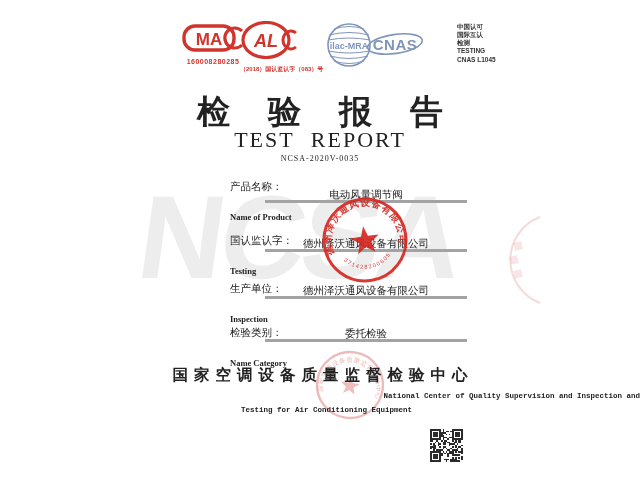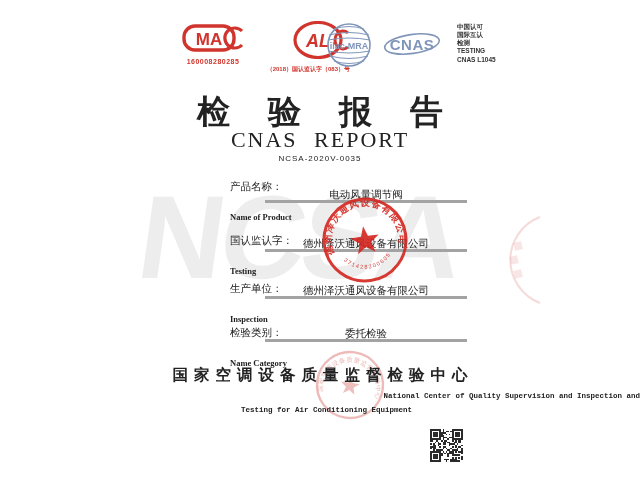--- a/index.html
+++ b/index.html
@@ -7,33 +7,33 @@
         font-family:"Liberation Sans",sans-serif;color:#222;}
   .abs{position:absolute;}
 
   
   .watermark{left:140px;top:178px;font-size:118px;font-weight:700;color:#ededed;
              letter-spacing:-4px;transform:skewX(-8deg);line-height:1;user-select:none;z-index:0;}
 
   
   .cma-wrap{left:170px;top:24px;width:86px;text-align:center;z-index:2;}
   .cma-num{font-size:7px;font-weight:700;color:#d0342c;letter-spacing:.5px;margin-top:2px;}
-  .cal-wrap{left:266px;top:21px;width:84px;text-align:right;z-index:2;}
+  .cal-wrap{left:240px;top:21px;width:84px;text-align:left;z-index:2;}
   .cal-cap{font-size:6px;font-weight:700;color:#d0342c;margin-top:2px;white-space:nowrap;}
   .ilac-wrap{left:326px;top:22px;z-index:2;}
-  .cnas-wrap{left:383px;top:30px;z-index:2;}
+  .cnas-wrap{left:366px;top:30px;z-index:2;}
   .accred{left:457px;top:23px;font-size:6.5px;font-weight:700;color:#333;line-height:1.25;z-index:2;}
 
   
   .title-zh{left:0;right:-38px;top:90px;text-align:center;font-size:33px;font-weight:700;
             letter-spacing:38px;z-index:2;}
   .title-en{left:0;right:0;top:127px;text-align:center;font-size:22px;
             font-family:"Liberation Serif",serif;letter-spacing:2px;word-spacing:9px;z-index:2;}
   .report-no{left:0;right:0;top:154px;text-align:center;font-size:8px;
-             font-family:Liberation Sans, sans-serif;letter-spacing:1px;z-index:2;}
+             font-family:Liberation Serif, serif;letter-spacing:1px;z-index:2;}
 
   
   .flabel{left:230px;z-index:2;}
   .flabel .zh{font-size:10.5px;color:#222;}
   .flabel .en{font-size:8.5px;font-family:"Liberation Serif",serif;color:#222;margin-top:18px;font-weight:bold;}
   .fvalue{left:265px;width:202px;height:17px;text-align:center;border-bottom:3px solid #a3a3a3;
           font-size:10.5px;line-height:22px;z-index:1;}
 
   
   .company-seal{left:320px;top:195px;opacity:.9;transform:rotate(-8deg);z-index:3;}
@@ -97,21 +97,21 @@
 
   <div class="abs accred">
     <div>中国认可</div>
     <div>国际互认</div>
     <div>检测</div>
     <div>TESTING</div>
     <div>CNAS L1045</div>
   </div>
 
   <div class="abs title-zh">检验报告</div>
-  <div class="abs title-en">CNAS REPORT</div>
+  <div class="abs title-en">TEST REPORT</div>
   <div class="abs report-no">NCSA-2020V-0035</div>
 
   <div class="abs flabel" style="top:180px">
     <div class="zh">产品名称：</div>
     <div class="en">Name of Product</div>
   </div>
   <div class="abs fvalue" style="top:183px">电动风量调节阀</div>
 
   <div class="abs flabel" style="top:234px">
     <div class="zh">国认监认字：</div>

